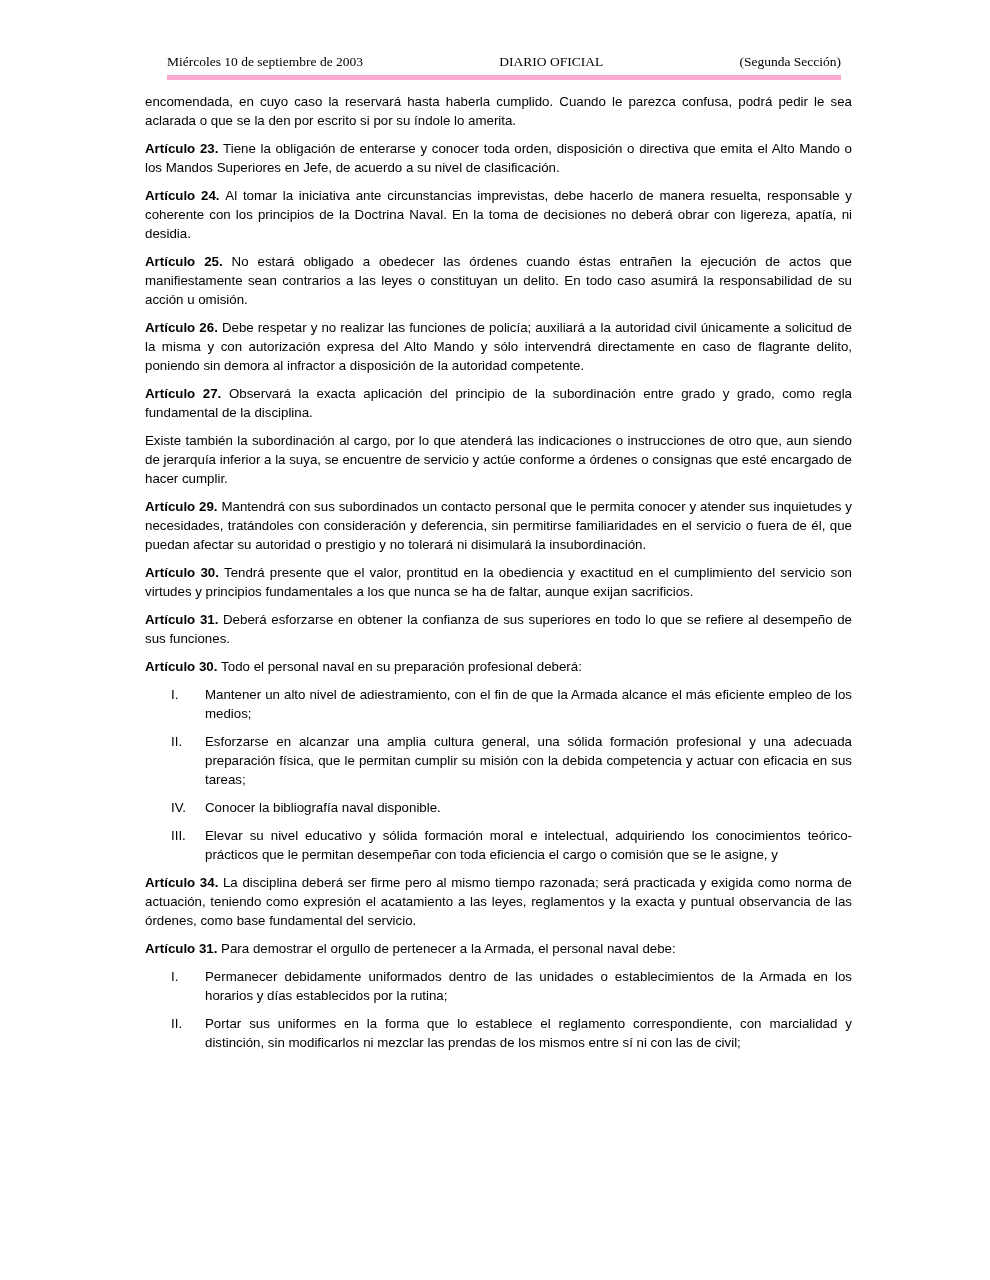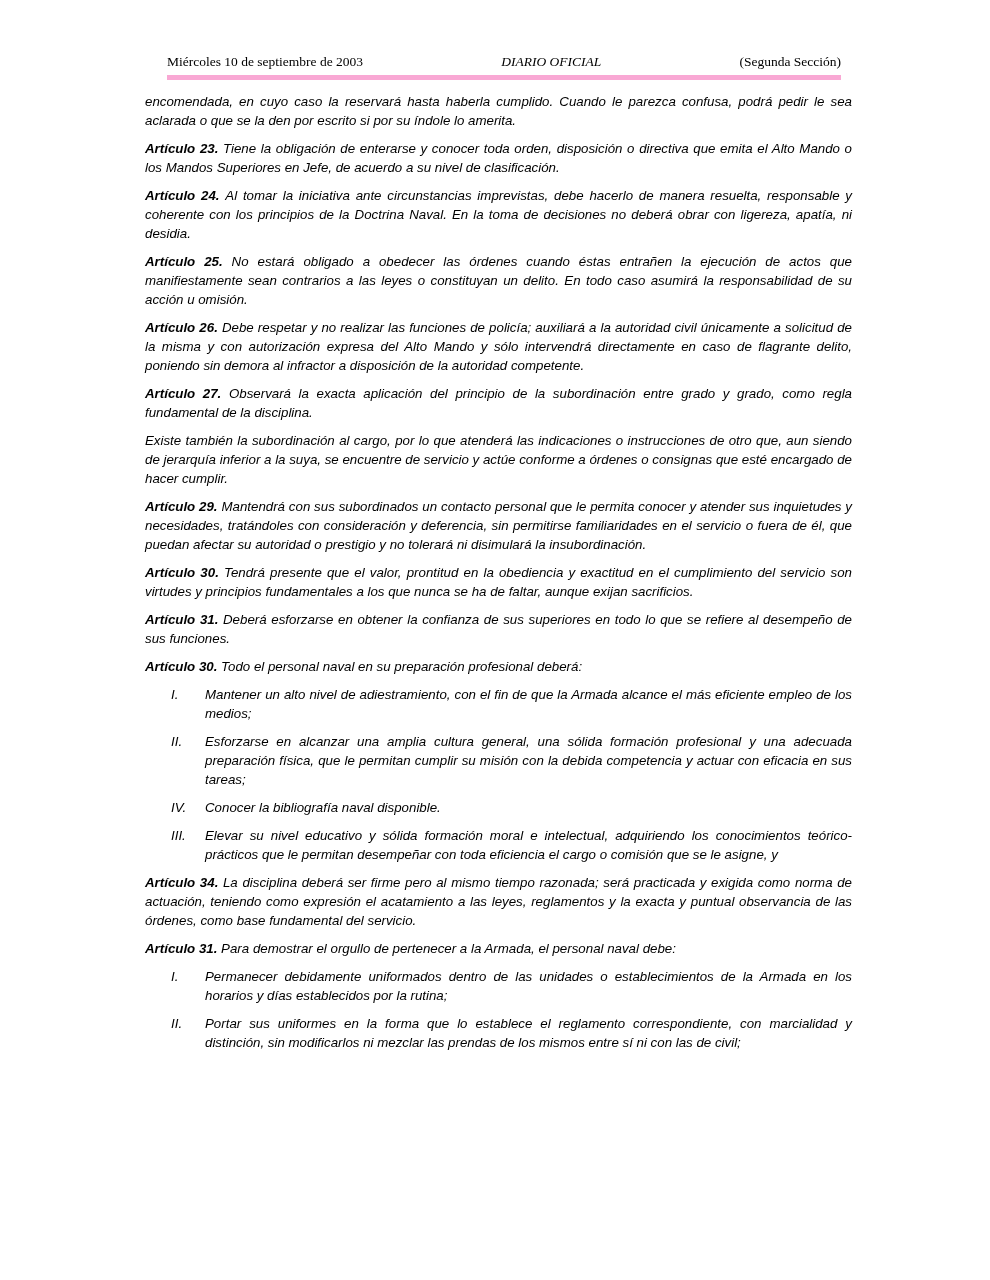--- a/index.html
+++ b/index.html
@@ -22,32 +22,31 @@
     width: 674px;
     display: flex;
     justify-content: space-between;
     align-items: baseline;
     font-family: "Liberation Serif", serif;
     font-size: 13.5px;
     border-bottom: 5px solid #f9a8d4;
     padding-bottom: 5px;
   }
   .header .h-left   { text-align: left; }
-  .header .h-center { text-align: center; font-style: italic; }
+  .header .h-center { text-align: center; }
   .header .h-right  { text-align: right; }
   .doc-body {
     position: absolute;
     top: 92px;
     left: 145px;
     width: 707px;
     font-family: "Liberation Sans", sans-serif;
     font-size: 13.3px;
     line-height: 19px;
     text-align: justify;
-    font-style: italic;
   }
   .para {
     margin: 0 0 9px 0;
   }
   .para .lead {
     font-weight: bold;
   }
   .list-item {
     display: flex;
     margin: 0 0 9px 0;

